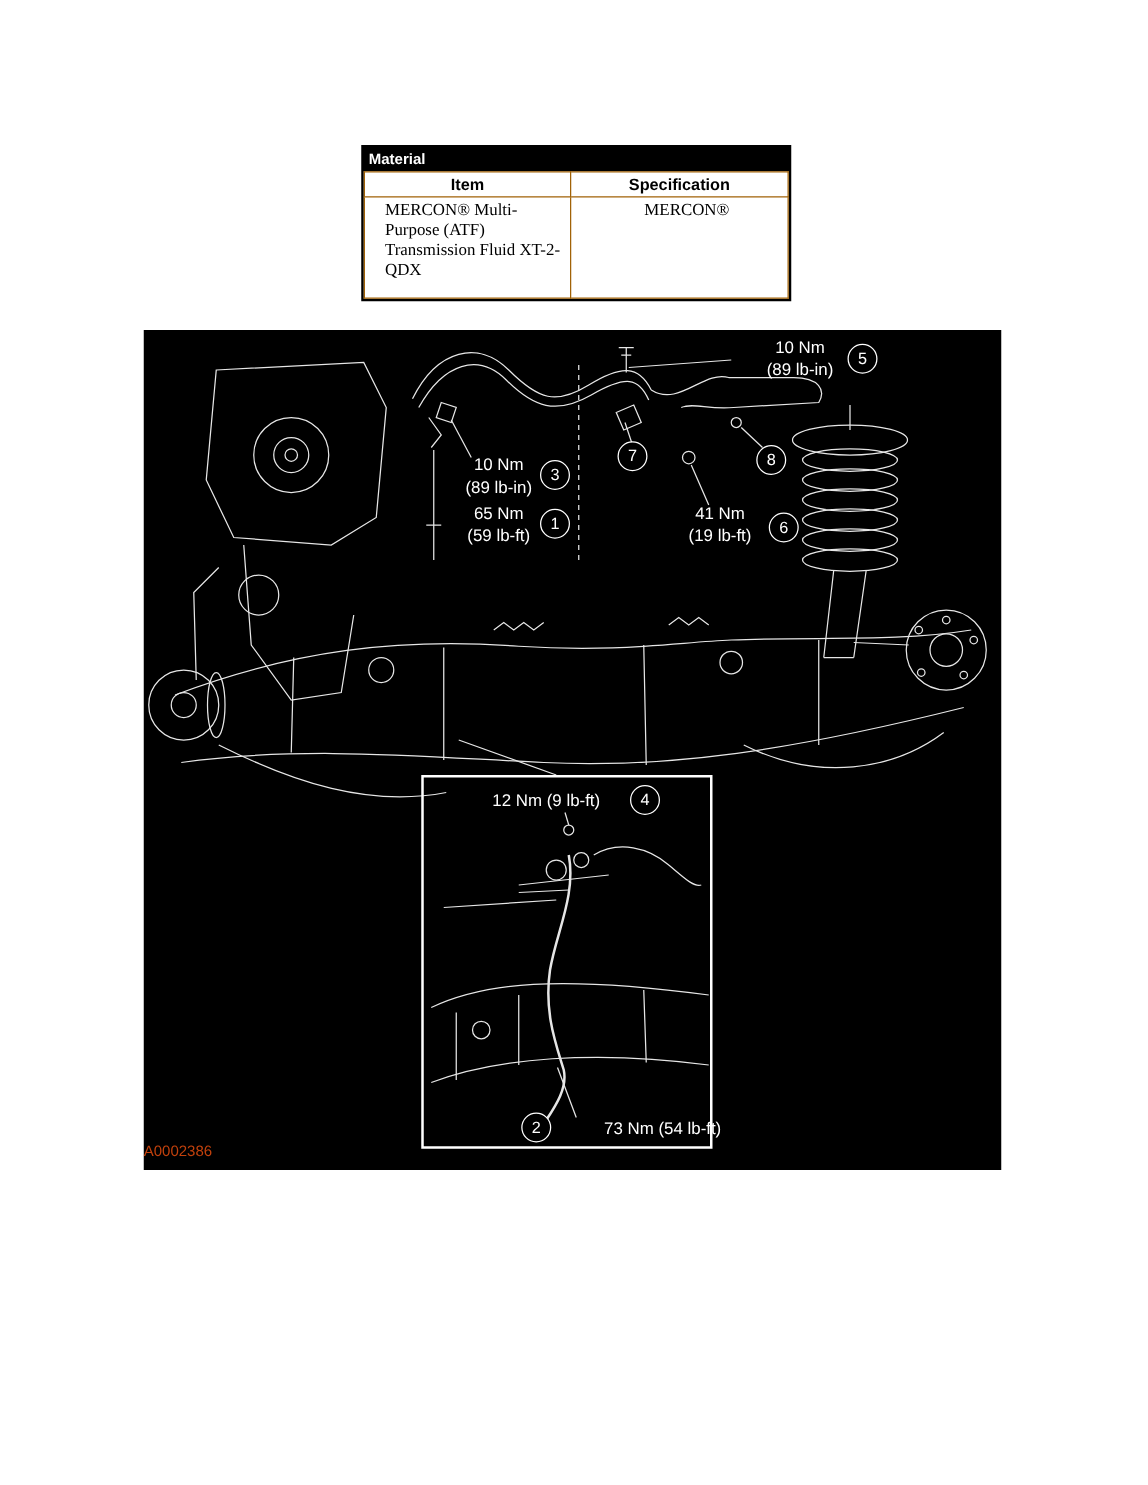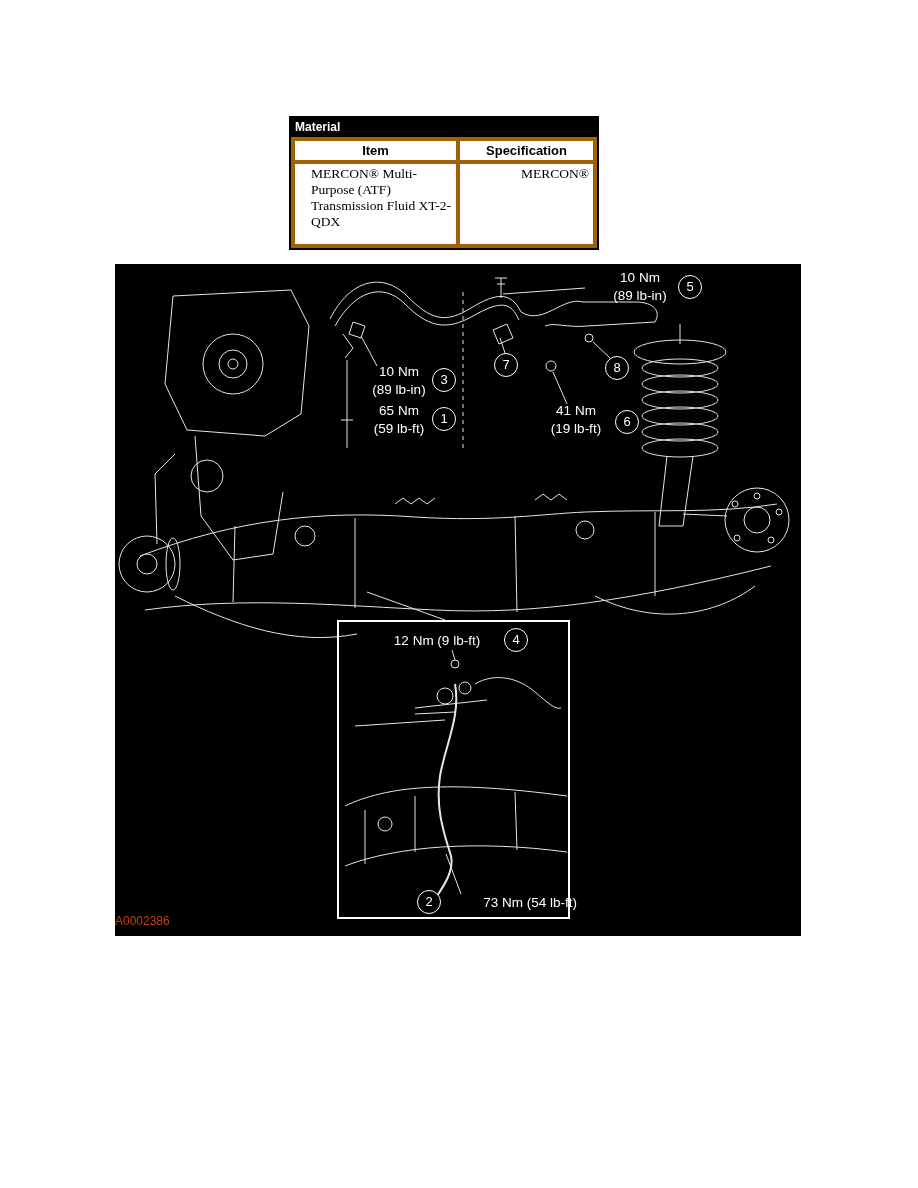--- a/index.html
+++ b/index.html
@@ -10,56 +10,56 @@
     background: #ffffff;
     font-family: "Liberation Sans", sans-serif;
     overflow: hidden;
   }
 
   
   .material-box {
     position: absolute;
     left: 289px;
     top: 116px;
-    width: 310px;
+    width: 344px;
     background: #000000;
     padding: 2px;
     box-sizing: border-box;
   }
   .material-title {
     color: #ffffff;
     font-weight: bold;
     font-size: 12px;
     padding: 2px 4px 3px 4px;
     font-family: "Liberation Sans", sans-serif;
   }
   table.material {
     border-collapse: collapse;
     width: 100%;
     background: #ffffff;
   }
   table.material th, table.material td {
-    border: 4px solid #a16207;
+    border: 1px solid #a16207;
     vertical-align: top;
     box-sizing: border-box;
   }
   table.material th {
     font-family: "Liberation Sans", sans-serif;
     font-weight: bold;
     font-size: 13px;
     text-align: center;
     padding: 2px 4px;
   }
   table.material td {
     font-family: "Liberation Serif", serif;
     font-size: 13.5px;
     padding: 2px 4px 14px 16px;
   }
   td.item-cell { width: 165px; text-align: left; }
-  td.spec-cell { text-align: right; }
+  td.spec-cell { text-align: center; }
 
   
   .diagram {
     position: absolute;
     left: 115px;
     top: 264px;
     width: 686px;
     height: 672px;
     background: #000000;
     color: #ffffff;

